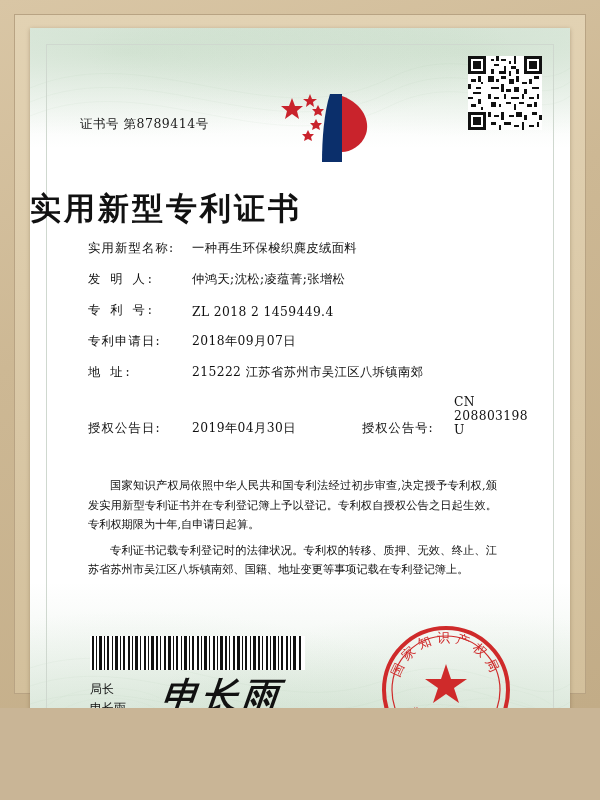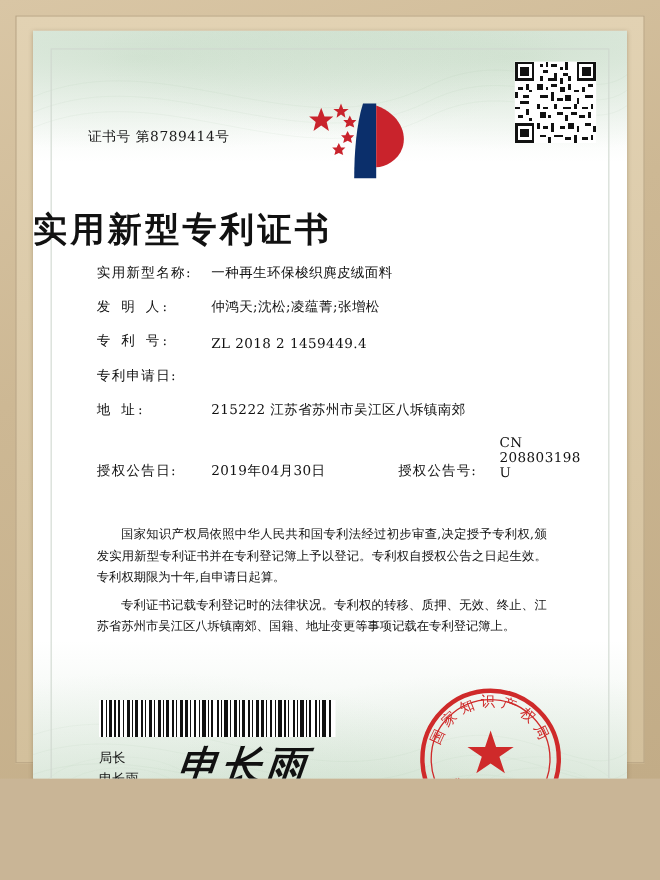--- a/index.html
+++ b/index.html
@@ -358,20 +358,21 @@
       <div class="field-row">
         <div class="field-label">发 明 人:</div>
         <div class="field-value">仲鸿天;沈松;凌蕴菁;张增松</div>
       </div>
       <div class="field-row">
         <div class="field-label">专 利 号:</div>
         <div class="field-value">ZL 2018 2 1459449.4</div>
       </div>
       <div class="field-row">
         <div class="field-label wide">专利申请日:</div>
+        <div class="field-value">2018年09月07日</div>
       </div>
       <div class="field-row">
         <div class="field-label">地 址:</div>
         <div class="field-value">215222 江苏省苏州市吴江区八坼镇南郊</div>
       </div>
       <div class="field-row split">
         <div class="field-label wide">授权公告日:</div>
         <div class="field-value">2019年04月30日</div>
         <div class="field-label2">授权公告号:</div>
         <div class="field-value2">CN 208803198 U</div>

